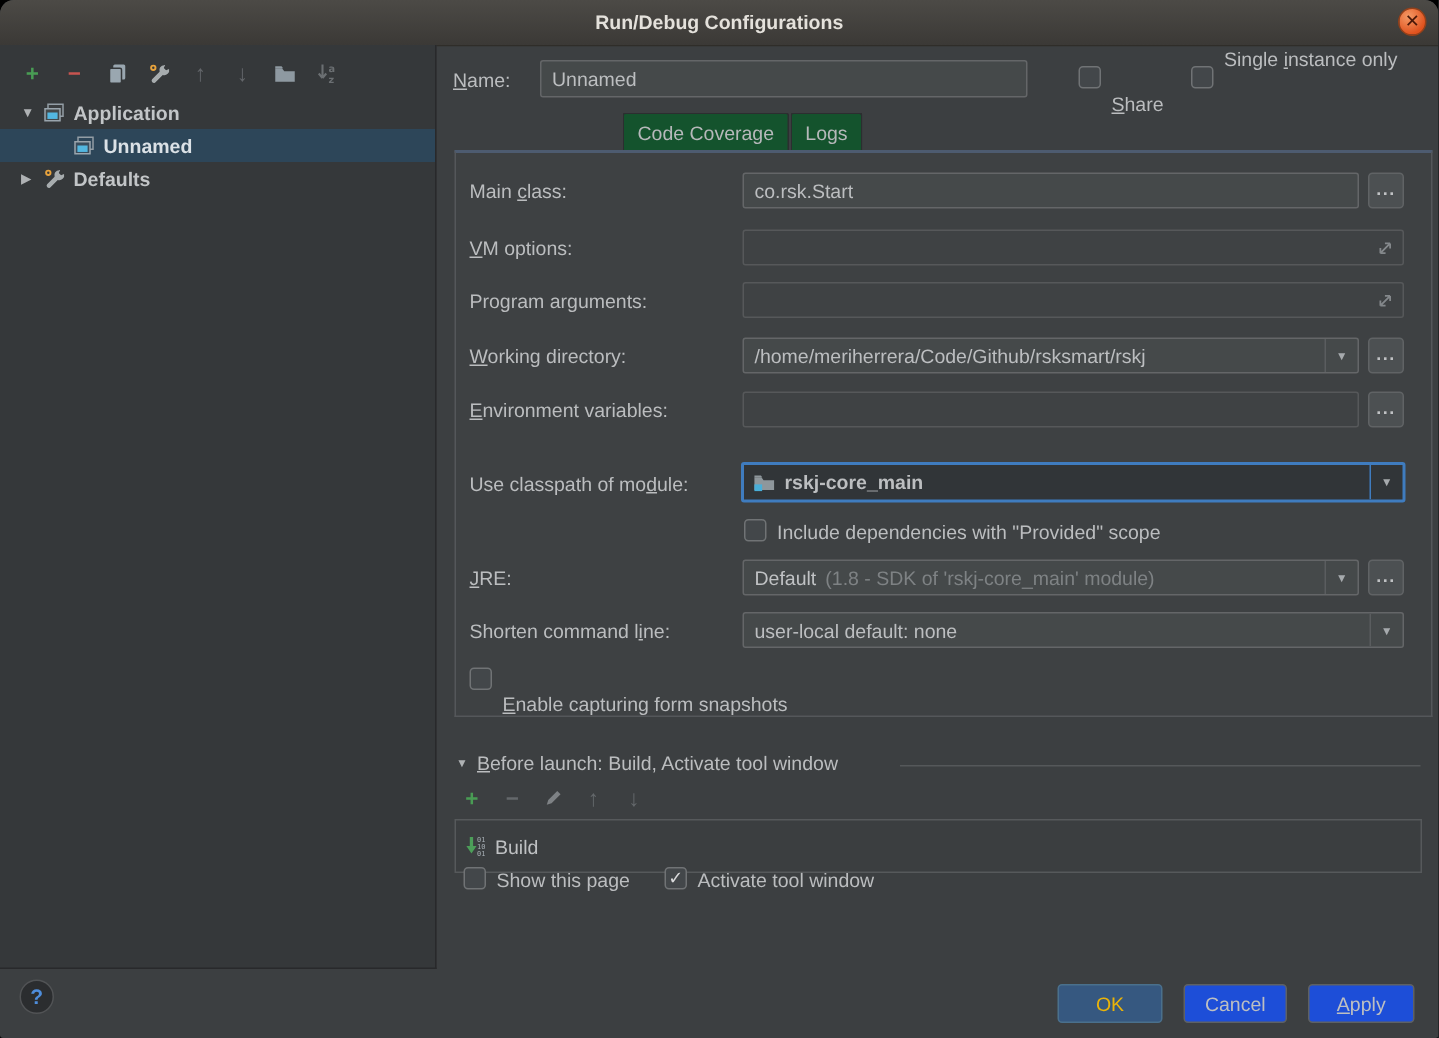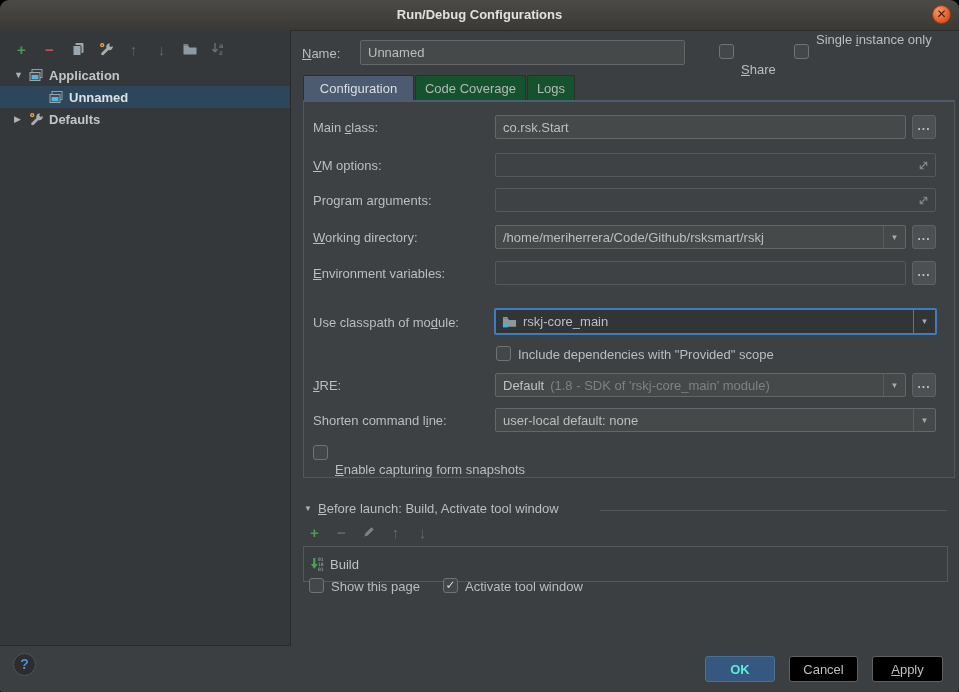--- a/index.html
+++ b/index.html
@@ -31,22 +31,22 @@
   
   .tab{position:absolute;top:75px;height:25px;box-sizing:border-box;display:flex;align-items:center;justify-content:center;font-size:13px;color:#B6B8BA;background:#14532d;border:1px solid #2C2E30;border-bottom:none;border-radius:2px 2px 0 0;}
   .tab.selected{background:#4D5B70;color:#DADFE5;}
   .panel{position:absolute;left:303px;top:100px;width:652px;height:378px;box-sizing:border-box;background:#3E4143;border:1px solid #54575A;border-top:2px solid #4D5B70;}
   
   .cb{position:absolute;width:15px;height:15px;box-sizing:border-box;background:#43474A;border:1px solid #707375;border-radius:3px;color:#D9DADB;font-size:12px;line-height:13px;text-align:center;}
   
   .hr{position:absolute;height:1px;background:#55585A;}
   .tasklist{position:absolute;left:303px;top:546px;width:645px;height:36px;box-sizing:border-box;background:#3B3E40;border:1px solid #56595B;display:flex;align-items:center;padding-left:5px;font-size:13px;color:#BFC1C3;}
   
-  .btn{position:absolute;height:26px;box-sizing:border-box;border-radius:3px;font-size:13px;display:flex;align-items:center;justify-content:center;color:#BDBFC1;background:#000000;border:1px solid #5E6163;cursor:default;}
-  .btn.primary{background:#365880;border-color:#4A708C;color:#5eead4;font-weight:bold;}
+  .btn{position:absolute;height:26px;box-sizing:border-box;border-radius:3px;font-size:13px;display:flex;align-items:center;justify-content:center;color:#BDBFC1;background:#1d4ed8;border:1px solid #5E6163;cursor:default;}
+  .btn.primary{background:#365880;border-color:#4A708C;color:#eab308;font-weight:normal;}
   .help{position:absolute;left:13px;top:653px;width:23px;height:23px;box-sizing:border-box;border-radius:50%;background:#2B2D2F;border:1px solid #515355;color:#4E8DDB;font-weight:bold;text-align:center;line-height:20px;font-size:14px;}
 </style>
 </head>
 <body>
 
 <div class="window">
 
   <div class="titlebar">
     <span class="title">Run/Debug Configurations</span>
     <span class="close-btn">✕</span>
@@ -115,21 +115,20 @@
     </div>
   </div>
 
   <span class="lbl" style="left:302px;top:46px;"><u>N</u>ame:</span>
   <input class="field" style="left: 360px; top: 40px; width: 325px; height: 25px; outline: none;" value="Unnamed">
   <span class="cb" style="left:719px;top:44px;"></span>
   <span class="lbl" style="left:741px;top:45px;margin-top:17px;"><u>S</u>hare</span>
   <span class="cb" style="left:794px;top:44px;"></span>
   <span class="lbl" style="left:816px;top:32px;">Single <u>i</u>nstance only</span>
 
-  <div class="tab selected" style="left:303px;width:111px;">Configuration</div>
   <div class="tab" style="left:415px;width:111px;">Code Coverage</div>
   <div class="tab" style="left:527px;width:48px;">Logs</div>
 
   <div class="panel"></div>
 
   <span class="lbl" style="left:313px;top:120px;">Main <u>c</u>lass:</span>
   <div class="field" style="left:495px;top:115px;width:411px;height:24px;">
       <span>co.rsk.Start</span>
     </div>
   <div class="browse" style="left:912px;top:115px;">...</div>
@@ -157,21 +156,21 @@
   </div>
   <div class="browse" style="left:912px;top:225px;">...</div>
 
   <span class="lbl" style="left:313px;top:266px;"><u>E</u>nvironment variables:</span>
   <div class="field dim" style="left:495px;top:261px;width:411px;height:24px;">
       <span></span>
     </div>
   <div class="browse" style="left:912px;top:261px;">...</div>
 
   <span class="lbl" style="left:313px;top:315px;">Use classpath of mo<u>d</u>ule:</span>
-  <div class="field focused" style="left:494px;top:308px;width:443px;height:27px;padding-right:26px;">
+  <div class="field focused" style="left:494px;top:308px;width:443px;height:27px;padding-right:26px;font-weight:bold;">
     <svg width="15" height="15" viewBox="0 0 16 16" style="margin-right:6px;flex:none;">
         <path d="M1 4.5h5l1.5 2H15V13.5H1z" fill="#8E979C"></path>
         <path d="M1 4.5V3.2h4.6l1 1.3z" fill="#8E979C"></path>
         <rect x="1" y="9.5" width="5.5" height="4.8" fill="#49AFD9"></rect>
       </svg>
     <span>rskj-core_main</span>
     <span class="arrowbox" style="border-left-color:#3F7CBF;">▼</span>
   </div>
 
   <span class="cb" style="left:496px;top:346px;"></span>

